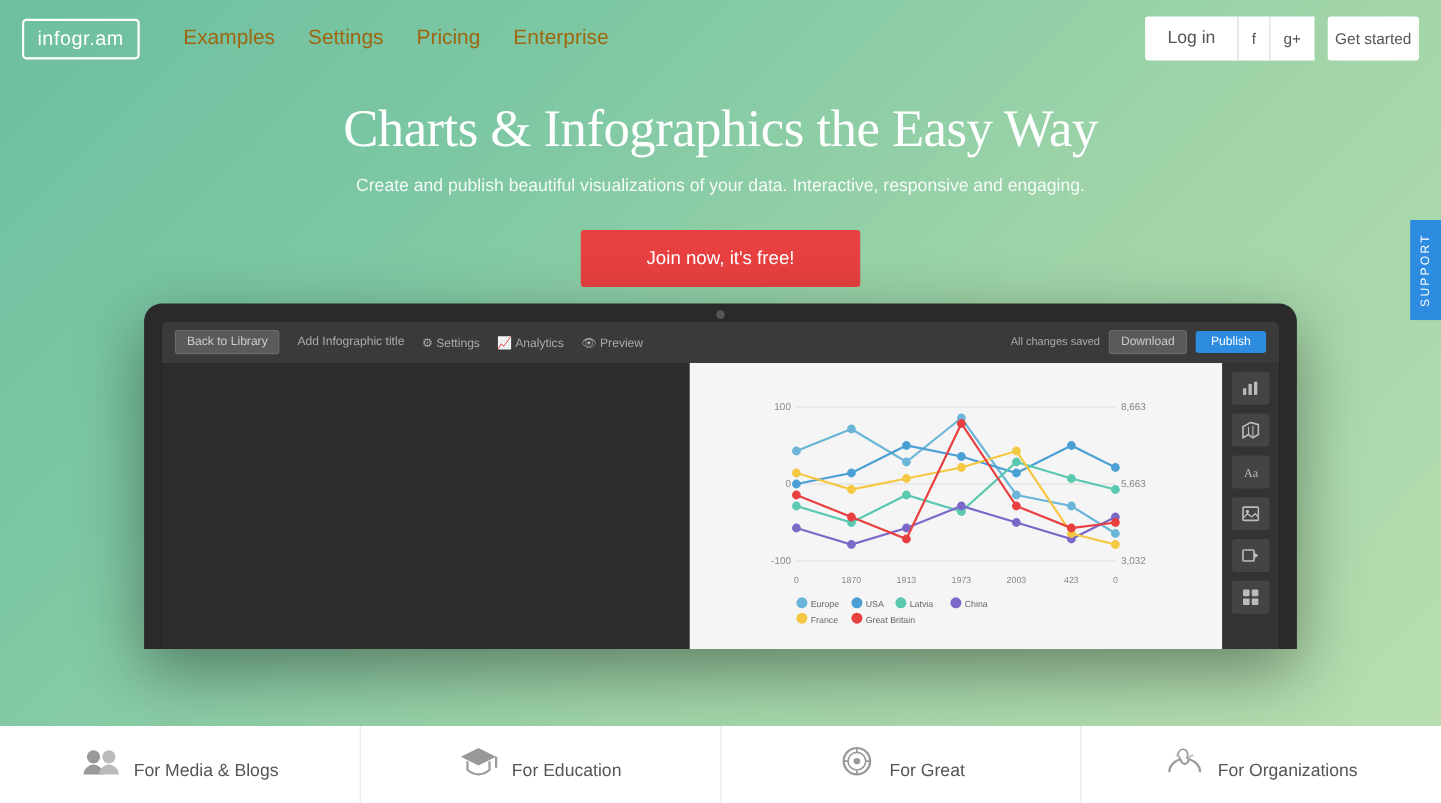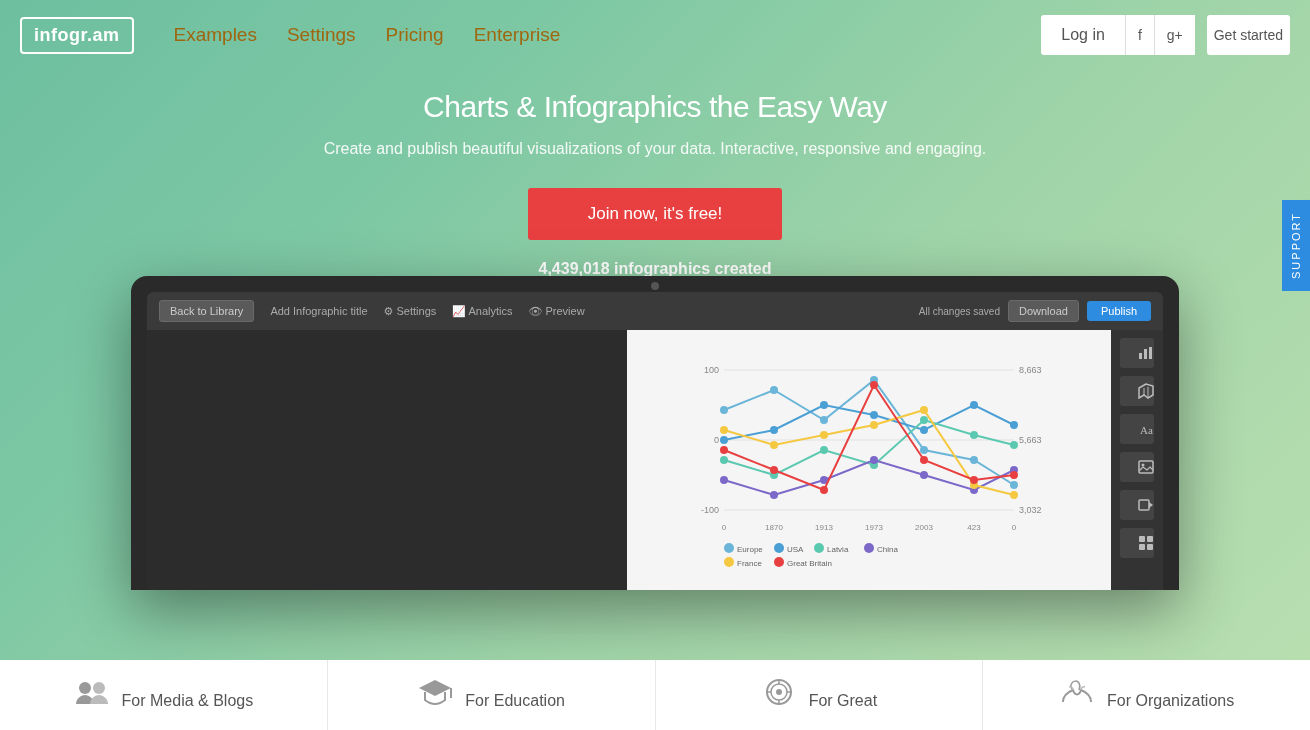--- a/index.html
+++ b/index.html
@@ -19,21 +19,21 @@
       display: flex;
       align-items: center;
       margin-right: 40px;
     }
     .logo-box {
       border: 2px solid white;
       border-radius: 4px;
       padding: 6px 12px;
       color: white;
       font-size: 18px;
-      font-weight: bold;
+      font-weight: normal;
       letter-spacing: 0.5px;
     }
     .nav {
       display: flex;
       gap: 30px;
       flex: 1;
     }
     .nav a {
       color: #a16207;
       text-decoration: none;
@@ -88,25 +88,26 @@
       top: 0; left: 0; right: 0;
       height: 660px;
       background: linear-gradient(135deg, #6dbfa0 0%, #7ec8a4 30%, #9fd4a8 60%, #b8deb0 100%);
       display: flex;
       flex-direction: column;
       align-items: center;
       padding-top: 90px;
     }
     .hero-title {
       color: white;
-      font-size: 30px;
+      font-size: 48px;
       font-weight: 300;
       text-align: left;
       margin-bottom: 16px;
       letter-spacing: -0.5px;
+      font-family: Liberation Serif, serif;
     }
     .hero-subtitle {
       color: white;
       font-size: 16px;
       text-align: center;
       opacity: 0.9;
       margin-bottom: 30px;
     }
     .join-btn {
       background: #e84040;
@@ -218,21 +219,21 @@
       padding-top: 8px;
       gap: 8px;
     }
     .sidebar-icon {
       width: 34px;
       height: 30px;
       background: #444;
       border-radius: 3px;
       display: flex;
       align-items: center;
-      justify-content: flex-end;
+      justify-content: center;
       cursor: pointer;
     }
     .sidebar-icon svg {
       width: 16px;
       height: 16px;
       fill: #bbb;
     }
 
     
     .chart-svg {

